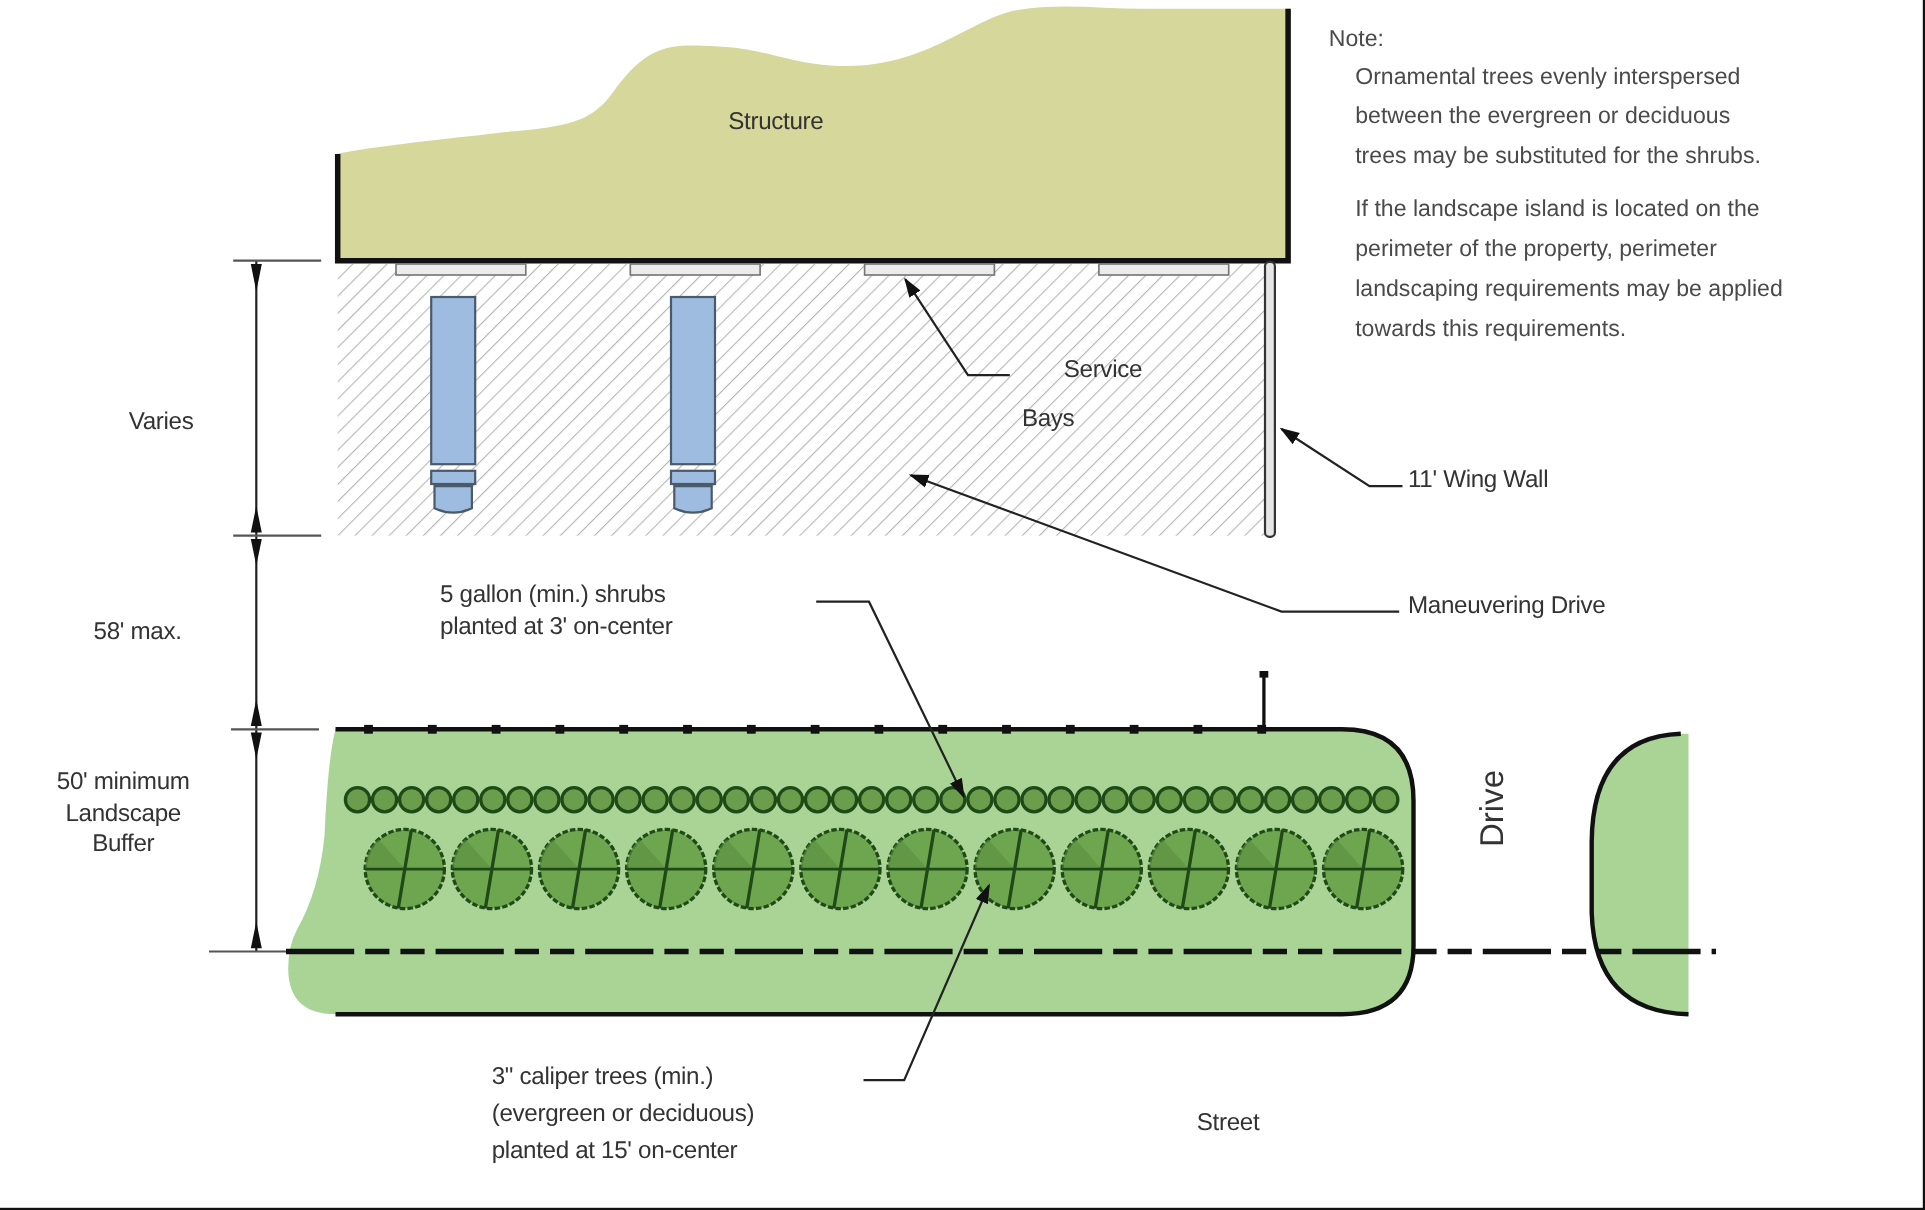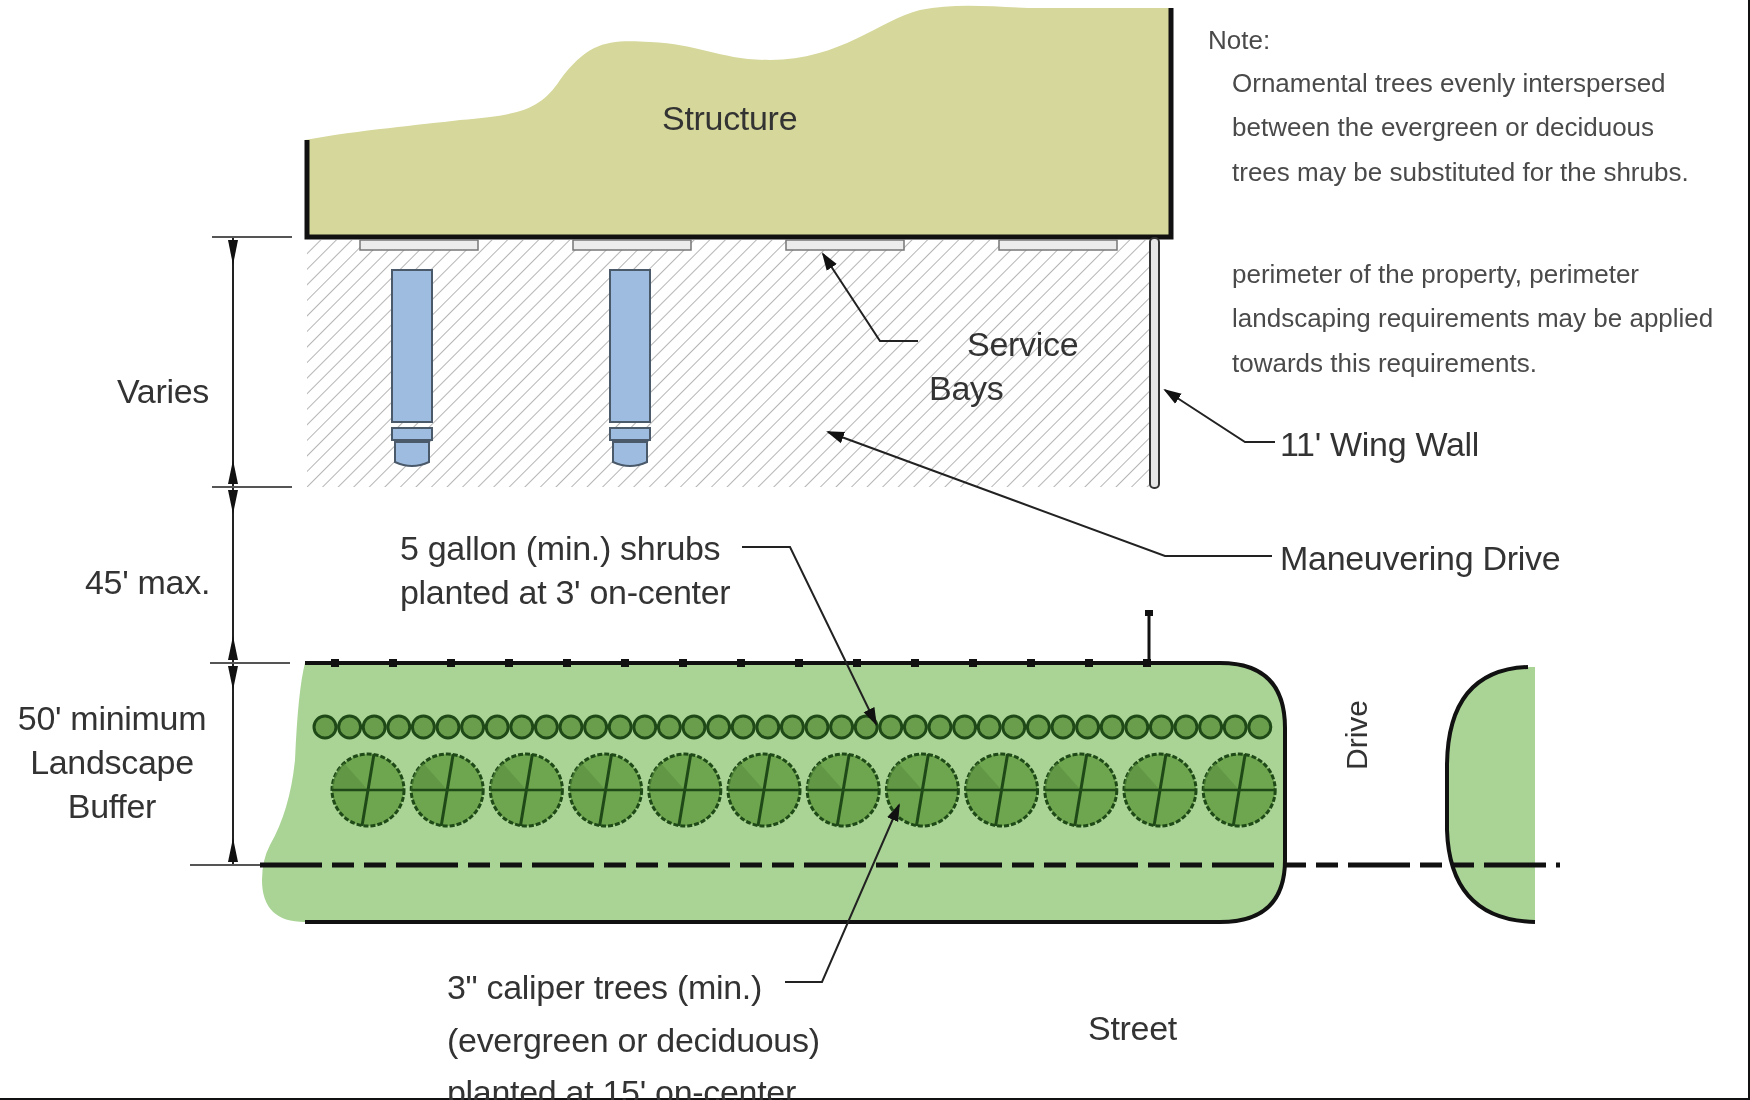--- a/index.html
+++ b/index.html
@@ -1,22 +1,22 @@
 <!DOCTYPE html>
 <html><head>
 <meta charset="utf-8">
 <style>
   html, body { margin:0; padding:0; background:#ffffff; }
   body { width:1750px; height:1100px; overflow:hidden; position:relative;
          font-family:"Liberation Sans", sans-serif; color:#2a2a2a; }
   #frame { position:absolute; left:0; top:0; width:1748px; height:1098px;
            border-right:2px solid #111; border-bottom:2px solid #111; }
   svg#diagram { position:absolute; left:0; top:0; }
-  .lbl { position:absolute; font-size:34px; line-height:1.3; color:#333; letter-spacing:-0.3px; }
-  .note { position:absolute; left:1208px; top:18px; width:540px; font-size:26px; line-height:1.72; color:#4a4a4a; }
+  .lbl { position:absolute; font-size:22px; line-height:1.3; color:#333; letter-spacing:-0.3px; }
+  .note { position:absolute; left:1208px; top:18px; width:540px; font-size:21px; line-height:1.72; color:#4a4a4a; }
   .note .hd { display:block; margin-bottom:-2px; }
   .note p { margin:0 0 12px 24px; }
   .drive { position:absolute; left:1340px; top:770px; font-size:30px; transform:rotate(-90deg); transform-origin:left top; color:#333; }
 </style>
 </head>
 <body>
 
 <div id="frame"></div>
 
 <svg id="diagram" width="1750" height="1100" viewBox="0 0 1750 1100" xmlns="http://www.w3.org/2000/svg">
@@ -226,21 +226,21 @@
     <polyline points="785,982 822,982 899,805" marker-end="url(#arrow)"></polyline>
   </g>
 </svg>
 
 <div class="lbl" style="left:662px; top:96px;">Structure</div>
 <div class="lbl" style="left:929px; top:322px;margin-left:38px;">Service</div>
 <div class="lbl" style="left:929px; top:366px;text-align:right;">Bays</div>
 <div class="lbl" style="left:1280px; top:422px;">11' Wing Wall</div>
 <div class="lbl" style="left:1280px; top:536px;">Maneuvering Drive</div>
 <div class="lbl" style="left:117px; top:350px;margin-top:19px;">Varies</div>
-<div class="lbl" style="left:85px; top:560px;">45' max.</div>
+<div class="lbl" style="left:85px; top:560px;">58' max.</div>
 <div class="lbl" style="left:12px; top:696px; width:200px; text-align:center;">
   <div>50' minimum</div>
   <div>Landscape</div>
   <div>Buffer</div>
 </div>
 <div class="lbl" style="left:400px; top:526px;">
   <div>5 gallon (min.) shrubs</div>
   <div>planted at 3' on-center</div>
 </div>
 <div class="lbl" style="left:447px; top:961px; line-height:1.55;">
@@ -252,18 +252,18 @@
 <div class="drive">Drive</div>
 
 <div class="note">
   <span class="hd">Note:</span>
   <p>
     <span>Ornamental trees evenly interspersed</span><br>
     <span>between the evergreen or deciduous</span><br>
     <span>trees may be substituted for the shrubs.</span>
   </p>
   <p>
-    <br>
+    <span>If the landscape island is located on the</span><br>
     <span>perimeter of the property, perimeter</span><br>
     <span>landscaping requirements may be applied</span><br>
     <span>towards this requirements.</span>
   </p>
 </div>
 
 </body></html>

